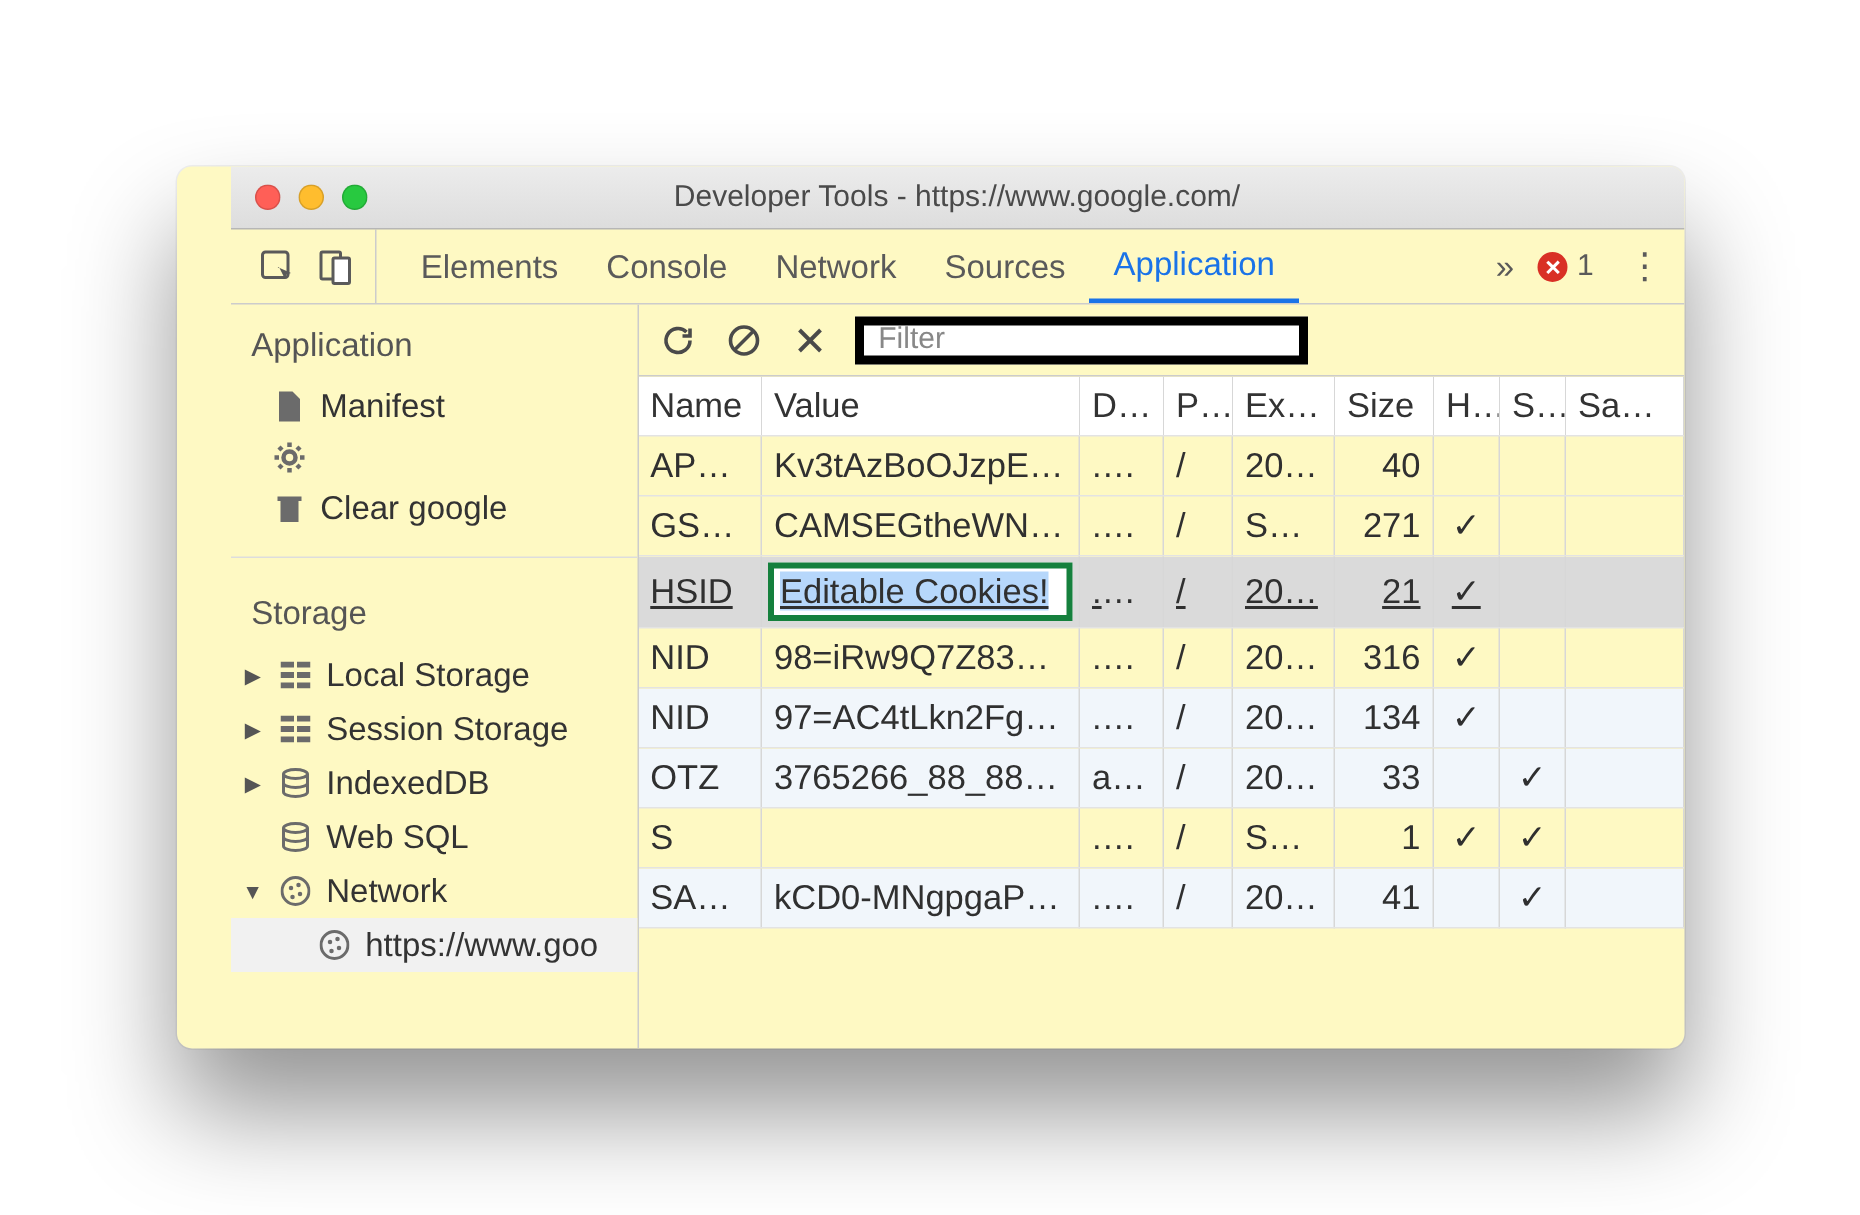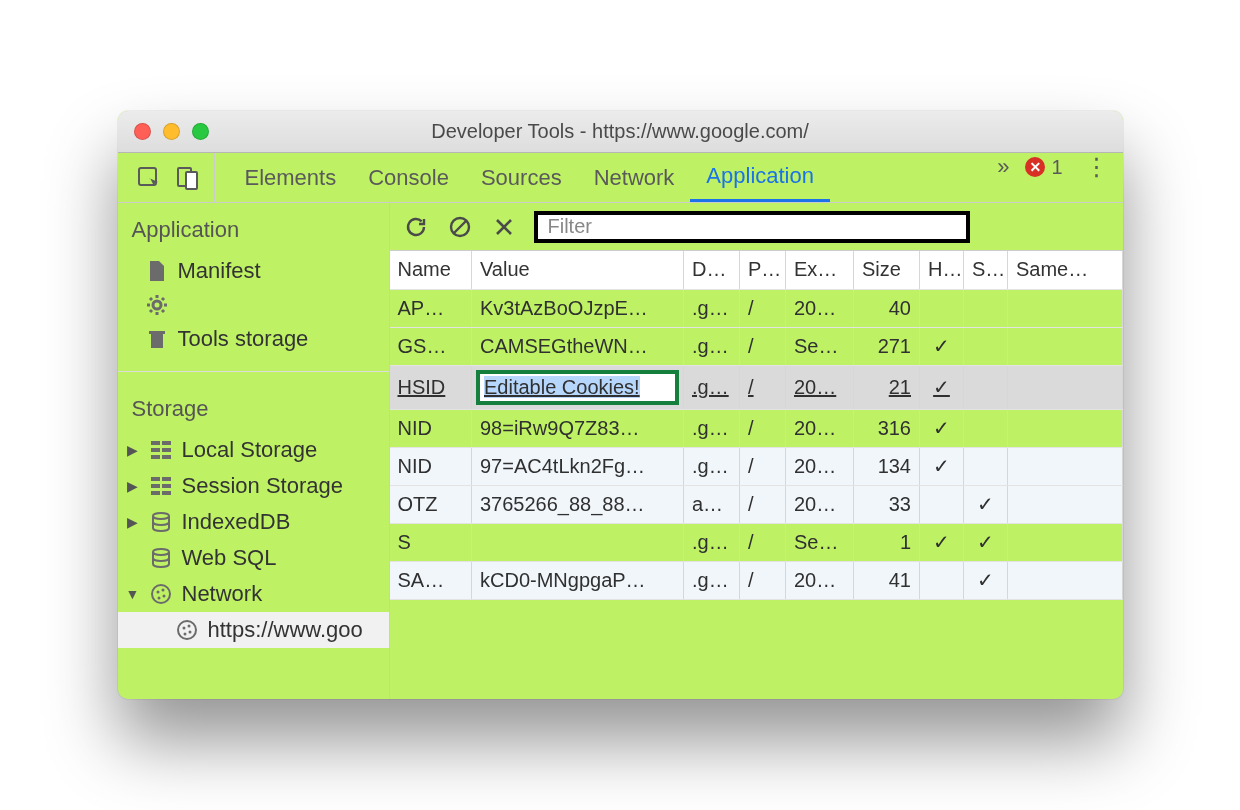--- a/index.html
+++ b/index.html
@@ -12,23 +12,24 @@
     align-items:center;
     justify-content:center;
   }
   .stage {
     position:relative;
     width:1005px;
     height:588px;
     border-radius:10px;
     overflow:hidden;
     box-shadow: 0 42px 70px rgba(0,0,0,.42), 0 0 0 1px rgba(0,0,0,.05);
-    background:#bef264;
+    background:#fef9c3;
     display:flex;
     flex-direction:column;
+    padding-left:36px;
   }
   
   .titlebar {
     height:42px;
     background:linear-gradient(#ececec,#ddd);
     border-bottom:1px solid #b6b6b6;
     display:flex;
     align-items:center;
     position:relative;
     font-size:20px;
@@ -36,21 +37,21 @@
   }
   .traffic {
     display:flex; gap:12px; margin-left:16px;
   }
   .dot { width:17px; height:17px; border-radius:50%; border:1px solid rgba(0,0,0,.15); }
   .dot.red{background:#ff5f57;} .dot.yel{background:#ffbd2e;} .dot.grn{background:#28c940;}
   .titlebar .title { position:absolute; left:0; right:0; text-align:center; pointer-events:none; }
   
   .tabstrip {
     height:50px; border-bottom:1px solid #ccc;
-    display:flex; align-items:flex-start; padding:0 8px 0 18px; gap:8px;
+    display:flex; align-items:center; padding:0 8px 0 18px; gap:8px;
     color:#5a5a5a; font-size:22px;
   }
   .tabstrip .toolicons { display:flex; align-items:center; gap:14px; padding-right:14px; border-right:1px solid #ccc; height:100%;}
   .tabstrip .tabs { display:flex; align-items:stretch; height:100%; gap:0; margin-left:6px; flex:1 1 auto; overflow:hidden;}
   .tabstrip .tab { display:flex; align-items:center; padding:0 16px; cursor:default; white-space:nowrap;}
   .tabstrip .tab.active { color:#1a73e8; border-bottom:3px solid #1a73e8; padding-bottom:0; }
   .tabstrip .right { display:flex; align-items:center; gap:16px; padding-left:12px;}
   .chev { font-size:22px; color:#5a5a5a;}
   .errbadge { display:flex; align-items:center; gap:6px; font-size:20px; color:#5a5a5a;}
   .errbadge .circ { width:20px; height:20px; border-radius:50%; background:#d93025; color:#fff; font-size:14px; display:flex; align-items:center; justify-content:center; font-weight:700;}
@@ -66,25 +67,25 @@
   .side-item { display:flex; align-items:center; gap:10px; padding:5px 8px 5px 28px; white-space:nowrap; overflow:hidden; text-overflow:ellipsis;}
   .side-item.lv2 { padding-left:58px; }
   .side-item .tw { width:14px; display:inline-flex; justify-content:center; color:#555; font-size:14px; margin-left:-20px;}
   .side-item .ico { width:22px; height:22px; display:inline-flex; align-items:center; justify-content:center; color:#6b6b6b; }
   .side-group { padding-top:10px; border-top:1px solid #ddd; }
   .grayline { background:#f1f1f1;}
   
   .content { flex:1 1 auto; display:flex; flex-direction:column; overflow:hidden;}
   .toolbar { height:48px; display:flex; align-items:center; gap:16px; padding:0 12px; border-bottom:1px solid #ccc;}
   .toolbar .btn { width:28px; height:28px; display:flex; align-items:center; justify-content:center; color:#555;}
-  .toolbar input.filter { flex:0 0 auto; width:436px; height:32px; border:4px solid #000000; font-size:20px; padding:2px 10px; color:#333; outline:none;}
+  .toolbar input.filter { flex:0 0 auto; width:302px; height:32px; border:6px solid #000000; font-size:20px; padding:2px 10px; color:#333; outline:none;}
   .toolbar input.filter::placeholder{color:#888;}
   
   .tablewrap { flex:1; overflow:hidden; }
-  table { border-collapse:collapse; width:100%; table-layout:fixed; font-size:20px; color:#303030;}
+  table { border-collapse:collapse; width:100%; table-layout:fixed; font-size:23px; color:#303030;}
   th, td { border-right:1px solid #d7d7d7; border-bottom:1px solid #e3e3e3; padding:6px 8px; text-align:left; overflow:hidden; white-space:nowrap; text-overflow:ellipsis; height:38px;}
   thead th { background:#fff; font-weight:400; color:#333; position:sticky; top:0;}
   tbody tr.striped td { background:#f1f6fb; }
   tbody tr.selected td { background:#dadada !important;text-decoration:underline; }
   td.editcell { padding:4px;}
   .editbox { width:100%; height:100%; border:4px solid #15803d; background:#fff; padding:2px 4px; }
   .editbox span { background:#b6d7fb; }
   td.num { text-align:right; }
   td.chk, th.chk { text-align:center; }
   
@@ -117,22 +118,22 @@
       <span>
         <svg width="24" height="26" viewBox="0 0 24 26" fill="none" stroke="#5a5a5a" stroke-width="2">
           <rect x="2" y="3" width="13" height="18" rx="1"></rect>
             <rect x="10" y="7" width="11" height="17" rx="1" fill="#fff"></rect>
         </svg>
       </span>
     </div>
     <div class="tabs">
       <div class="tab">Elements</div>
       <div class="tab">Console</div>
+      <div class="tab">Network</div>
       <div class="tab">Sources</div>
-      <div class="tab">Network</div>
       <div class="tab active">Application</div>
     </div>
     <div class="right">
       <span class="chev">»</span>
       <span class="errbadge">
         <span class="circ">✕</span>
         <span>1</span>
       </span>
       <span class="kebab">⋮</span>
     </div>
@@ -168,21 +169,21 @@
               </svg>
             </span>
         </div>
         <div class="side-item">
           <span class="ico">
               <svg width="18" height="22" viewBox="0 0 18 22">
                 <rect x="3" y="6" width="12" height="14" fill="#6b6b6b"></rect>
                 <rect x="1" y="3" width="16" height="3" fill="#6b6b6b"></rect>
               </svg>
             </span>
-          <span>Tools storage</span>
+          <span>Clear google</span>
         </div>
       </div>
 
       <div class="side-group">
         <div class="side-head">Storage</div>
         <div class="side-items">
           <div class="side-item">
             <span class="tw">▶</span>
             <span class="ico">
                 <svg width="20" height="18" viewBox="0 0 20 18" fill="#6b6b6b">

